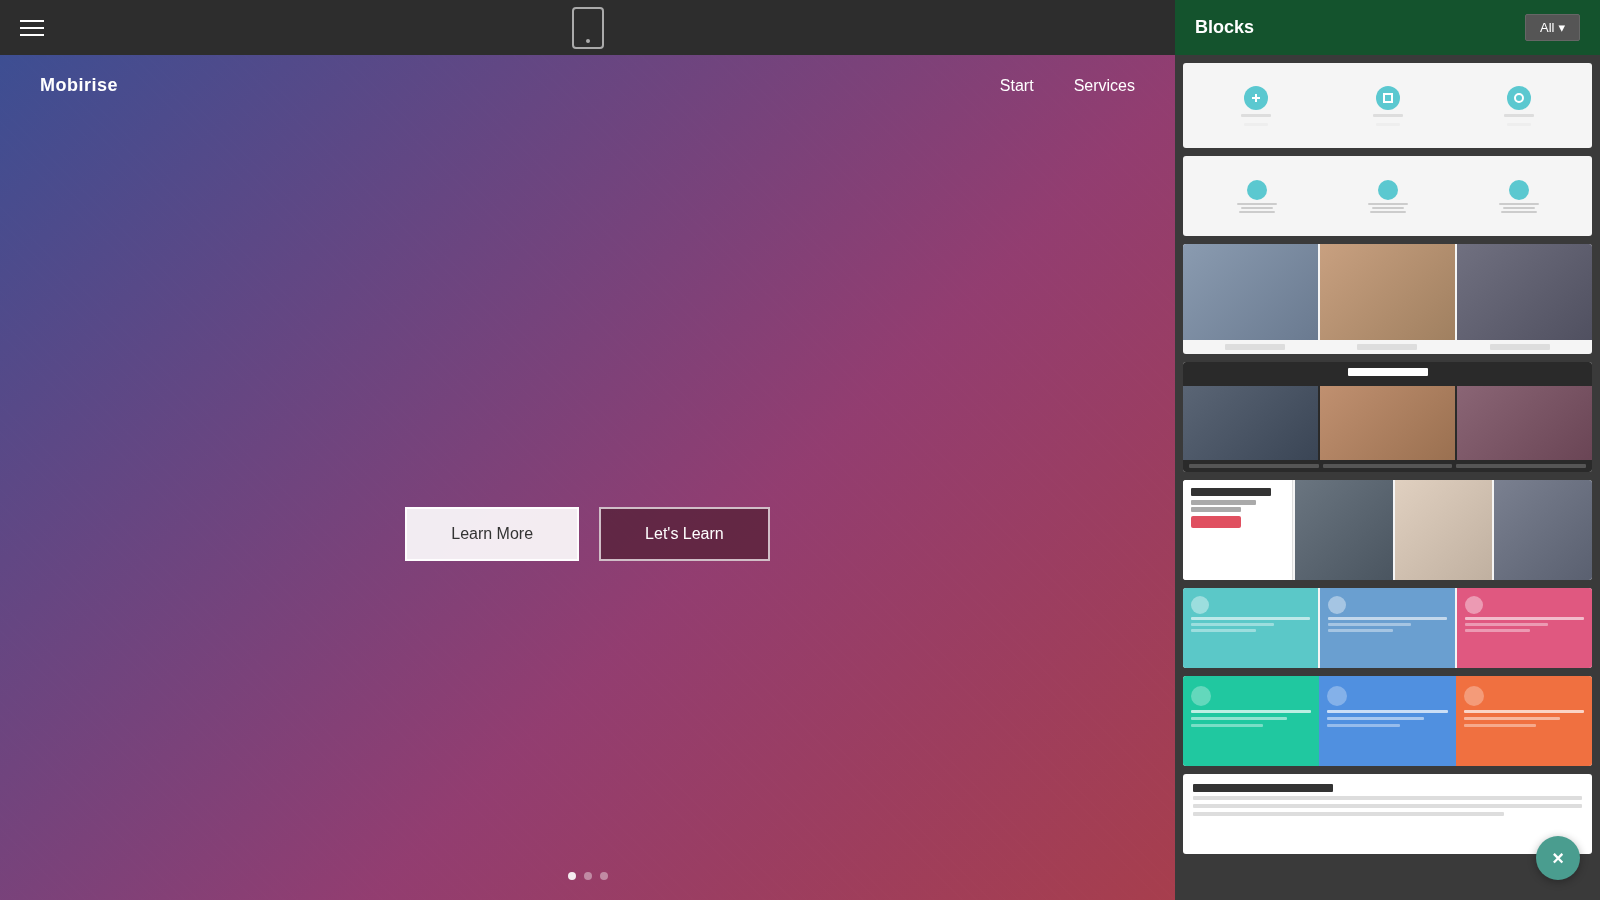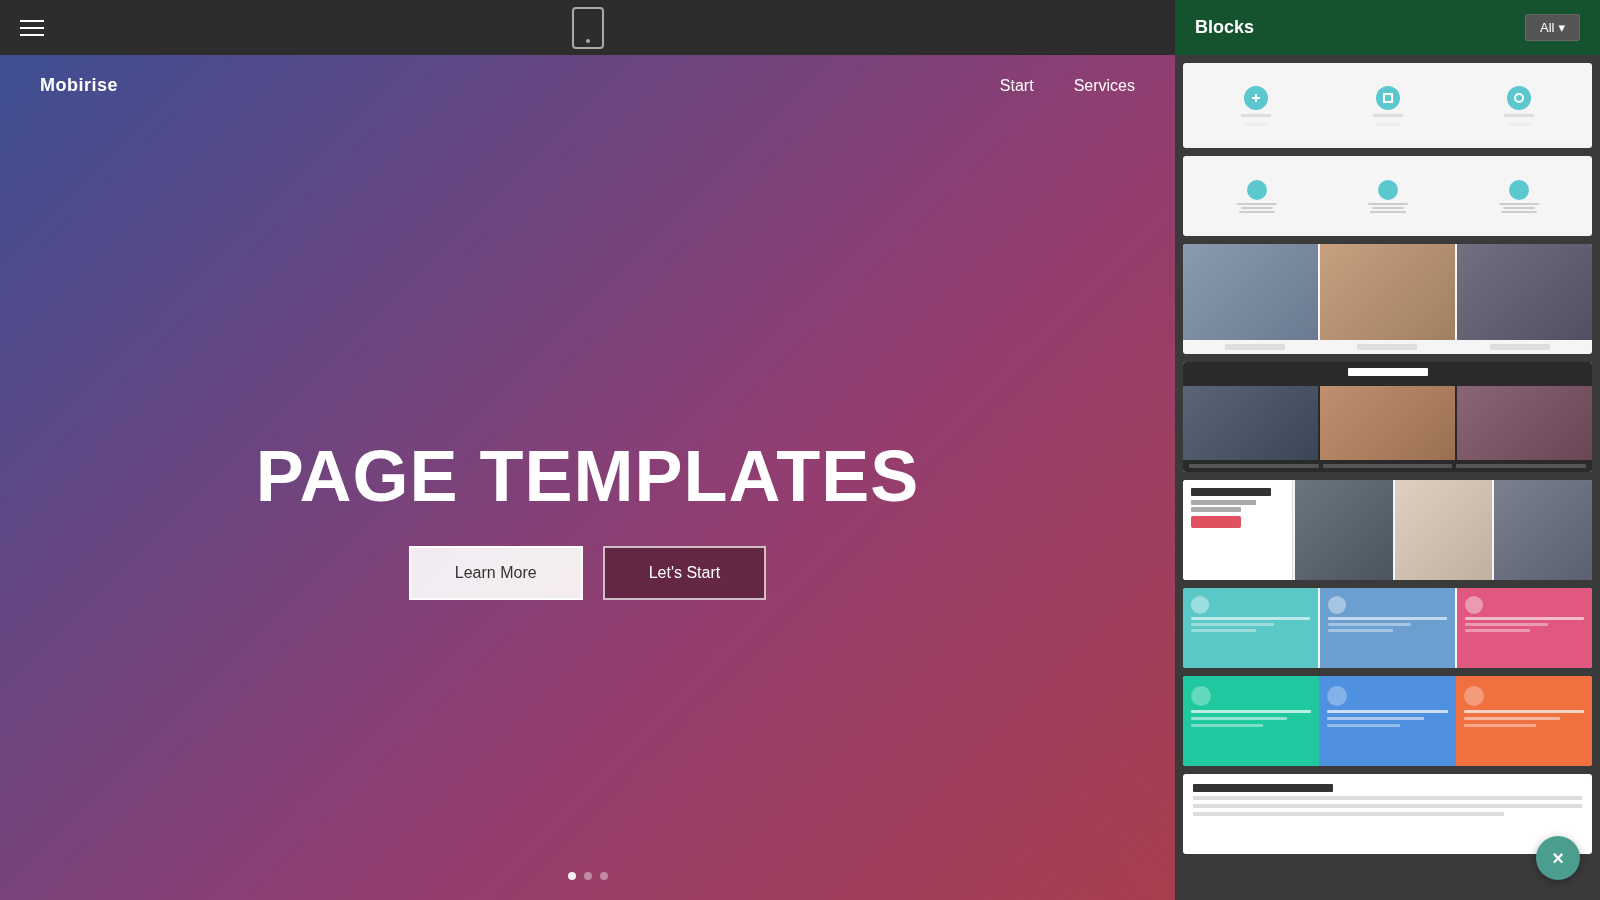--- a/index.html
+++ b/index.html
@@ -376,25 +376,24 @@
       <div class="hero-brand">Mobirise</div>
       <div class="hero-nav-links">
         <a class="hero-nav-link">Start</a>
         <a class="hero-nav-link">Services</a>
       </div>
     </div>
 
     <div class="hero-content">
       <h1 class="hero-title">
         <br>
-        <span>PAGE TEMPLATES</span>
       </h1>
       <div class="hero-buttons">
         <button class="btn-learn-more">Learn More</button>
-        <button class="btn-lets-start">Let's Start</button>
+        <button class="btn-lets-start">Let's Learn</button>
       </div>
     </div>
 
     <div class="hero-dots">
       <div class="hero-dot active"></div>
       <div class="hero-dot"></div>
       <div class="hero-dot"></div>
     </div>
   </div>
 </div>

